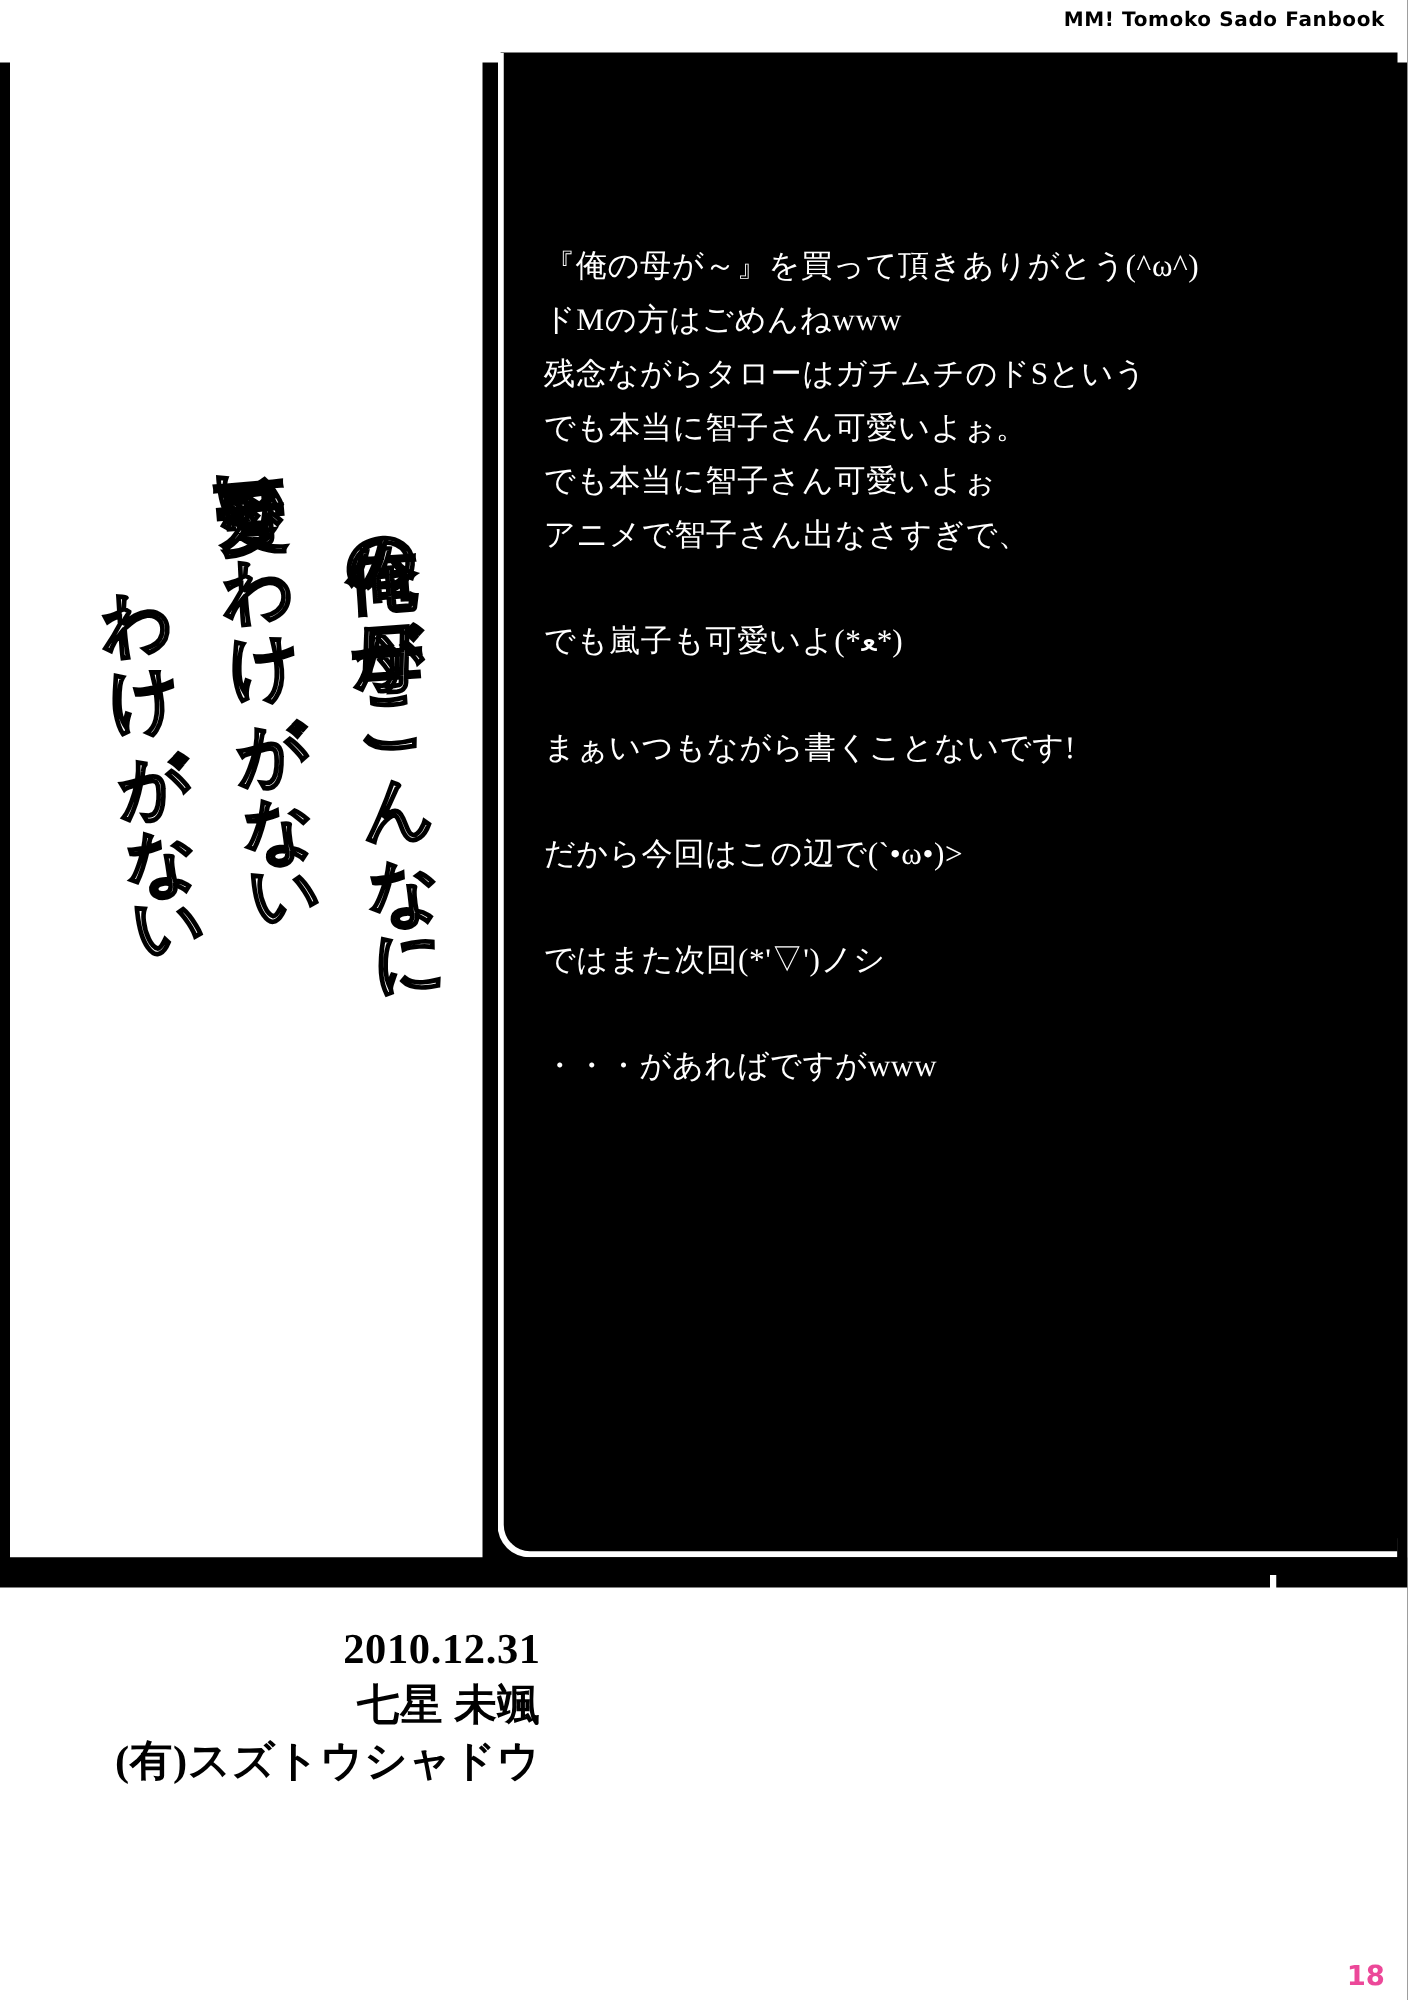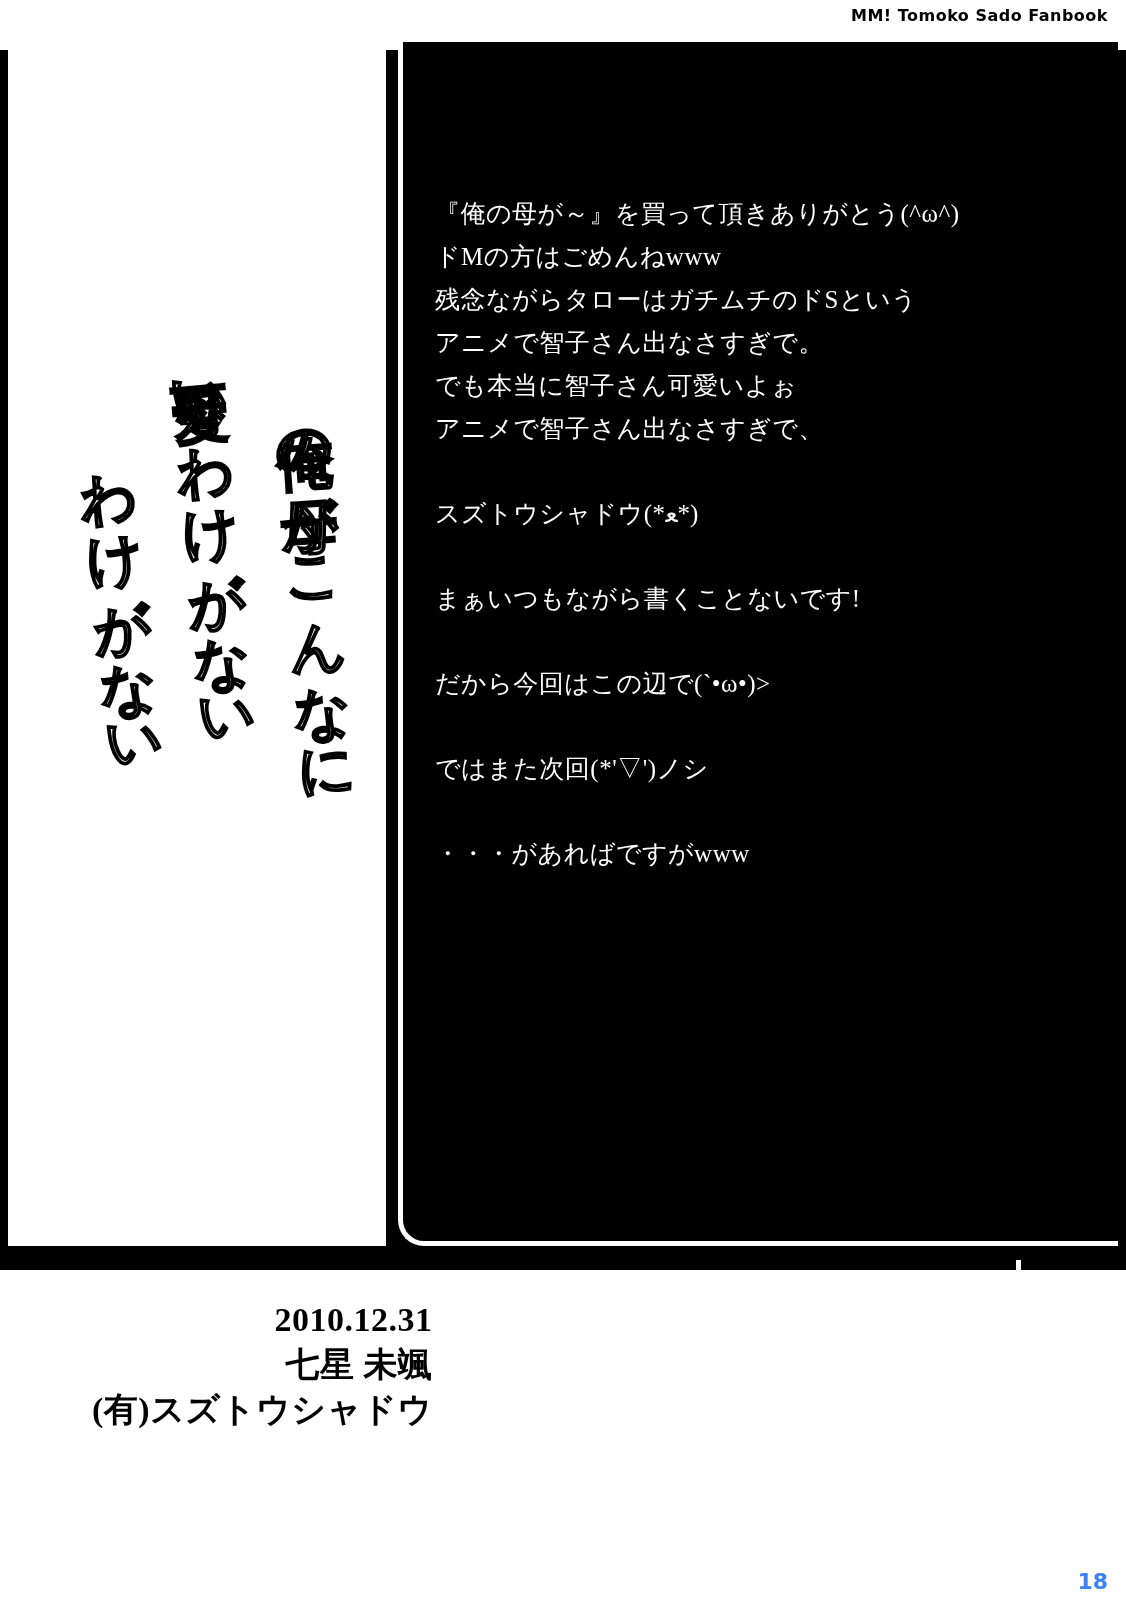--- a/index.html
+++ b/index.html
@@ -151,21 +151,21 @@
     letter-spacing: 0.5px;
     text-align: right;
   }
   .colophon .line {
     white-space: nowrap;
   }
   .page-number {
     position: absolute;
     right: 18px;
     bottom: 6px;
-    color: #3b82f6;
+    color: #ec4899;
     font-family: "DejaVu Sans", sans-serif;
     font-size: 22px;
     font-weight: bold;
   }
   .black-gap {
     position: absolute;
     left: 0;
     bottom: 330px;
     width: 1126px;
     height: 24px;
@@ -188,25 +188,25 @@
       <div class="glyph-col col-third">わけがない</div>
     </div>
   </div>
 
   <div class="right-panel">
     <div class="right-panel-inner">
       <div class="afterword">
         <p>『俺の母が～』を買って頂きありがとう(^ω^)</p>
         <p>ドMの方はごめんねwww</p>
         <p>残念ながらタローはガチムチのドSという</p>
-        <p>アニメで智子さん出なさすぎで。</p>
+        <p>でも本当に智子さん可愛いよぉ。</p>
         <p>でも本当に智子さん可愛いよぉ</p>
         <p>アニメで智子さん出なさすぎで、</p>
         <div class="para-gap"></div>
-        <p>スズトウシャドウ(*ﻌ*)</p>
+        <p>でも嵐子も可愛いよ(*ﻌ*)</p>
         <div class="para-gap"></div>
         <p>まぁいつもながら書くことないです!</p>
         <div class="para-gap"></div>
         <p>だから今回はこの辺で(`•ω•)&gt;</p>
         <div class="para-gap"></div>
         <p>ではまた次回(*'▽')ノシ</p>
         <div class="para-gap"></div>
         <p>・・・があればですがwww</p>
       </div>
     </div>

